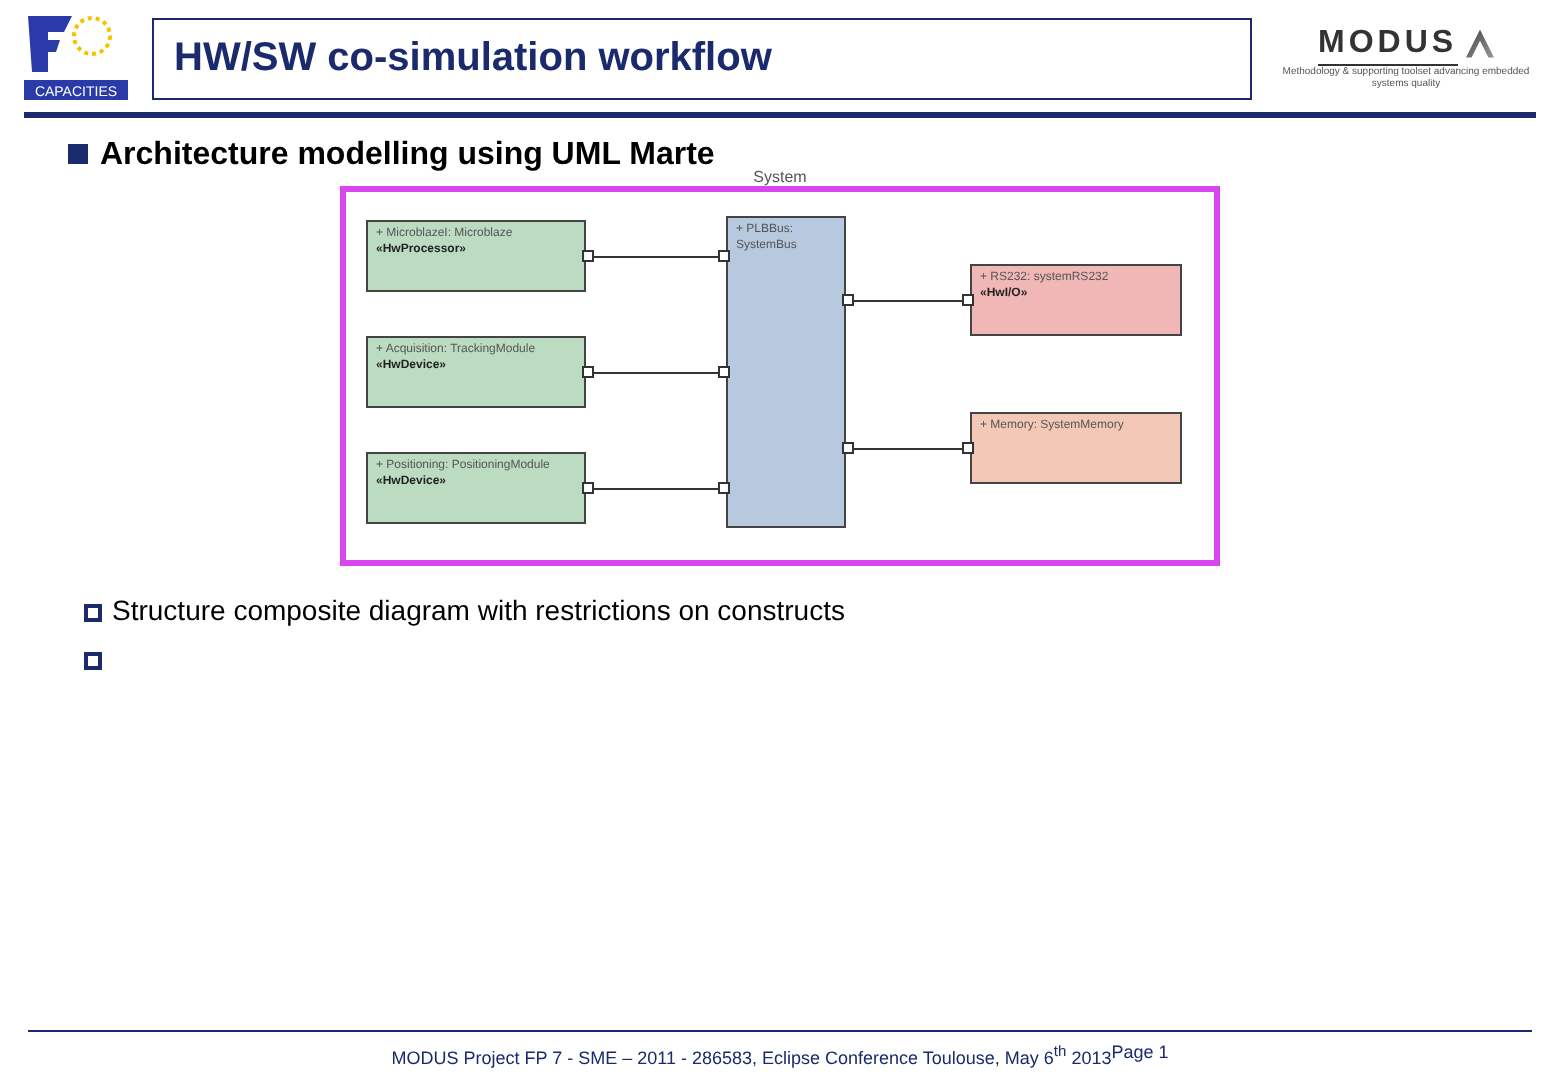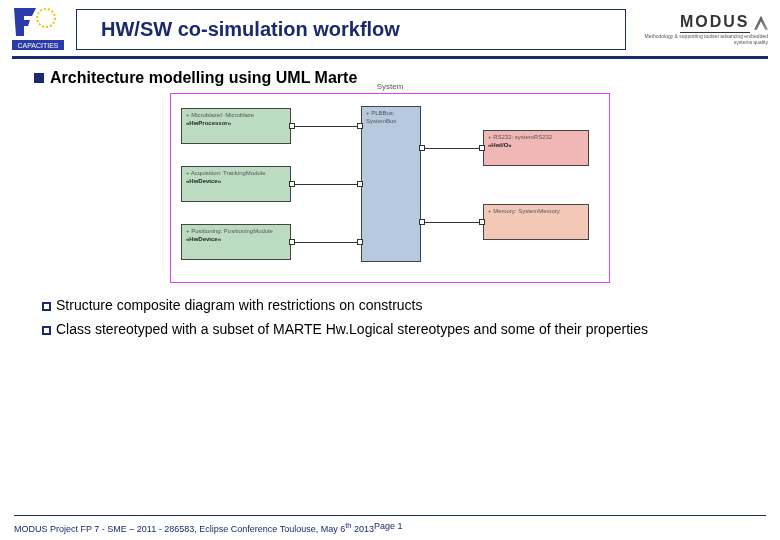--- a/index.html
+++ b/index.html
@@ -22,28 +22,28 @@
     width: 52px;
     height: 46px;
     position: relative;
     flex: 0 0 auto;
   }
   .logo-fp7 svg { width: 100%; height: 100%; }
   .title-bar {
     flex: 1;
     border: 1px solid #1a2a6c;
     background: #fff;
-    padding: 8px 24px;
+    padding: 8px 10px;
     font-size: 20px;
     font-weight: bold;
     color: #1a2a6c;
   }
   .logo-modus {
     width: 130px;
-    text-align: right;
+    text-align: center;
     flex: 0 0 auto;
   }
   .logo-modus .m-text {
     font-size: 16px;
     font-weight: bold;
     letter-spacing: 2px;
     color: #333;
     border-bottom: 1px solid #333;
     display: inline-block;
     padding-bottom: 1px;
@@ -84,21 +84,21 @@
   }
   
   .diagram-wrap {
     display: flex;
     justify-content: center;
     margin: 6px 0 14px 0;
   }
   .diagram {
     width: 440px;
     height: 190px;
-    border: 1px solid #d946ef;
+    border: 3px solid #d946ef;
     position: relative;
     background: #fff;
     font-size: 7px;
     color: #333;
   }
   .diagram-label {
     position: absolute;
     top: -12px;
     left: 50%;
     transform: translateX(-50%);
@@ -156,21 +156,21 @@
     left: 14px; right: 14px;
     bottom: 24px;
     height: 1px;
     background: #1a2a6c;
   }
   .footer {
     position: absolute;
     left: 14px; right: 14px;
     bottom: 6px;
     display: flex;
-    justify-content: flex-start;
+    justify-content: center;
     font-size: 9px;
     color: #1a2a6c;
   }
 </style>
 </head>
 <body>
 
 <div class="header-row">
   <div class="logo-fp7">
     <svg viewBox="0 0 52 46">
@@ -240,21 +240,21 @@
       <div class="conn" style="left:254px; top:54px; width:54px;"></div>
       <div class="conn" style="left:254px; top:128px; width:54px;"></div>
     </div>
   </div>
 
   <div class="bblock">
     <div class="line1"><span class="sq-bullet-sm"></span><span>Structure composite diagram with restrictions on constructs</span></div>
   </div>
 
   <div class="bblock">
-    <div class="line1"><span class="sq-bullet-sm"></span><span>Class stereotyped with a subset of MARTE Hw.Logical stereotypes and some of their properties</span></div>
+    <div class="line1"><span class="sq-bullet-sm"></span></div>
   </div>
 </div>
 
 <div class="footer-rule"></div>
 <div class="footer">
   <div>
     <span>MODUS Project  FP 7 - SME – 2011 - 286583, Eclipse Conference  Toulouse, May 6</span><sup>th</sup><span> 2013</span>
   </div>
   <div>Page 1</div>
 </div>

